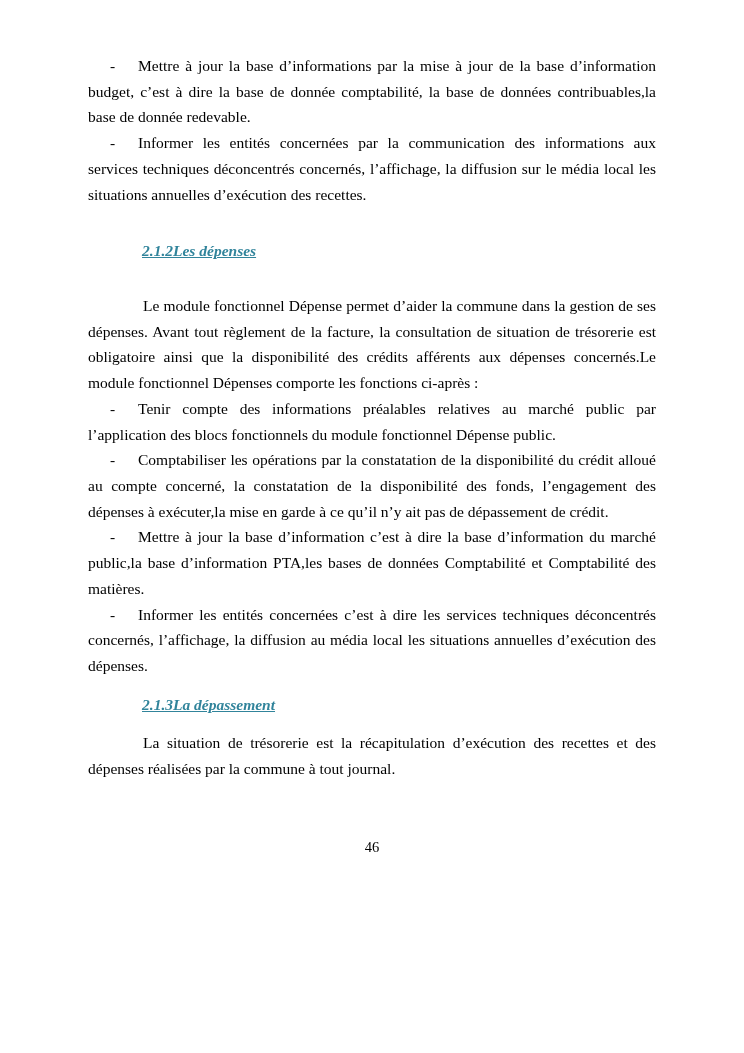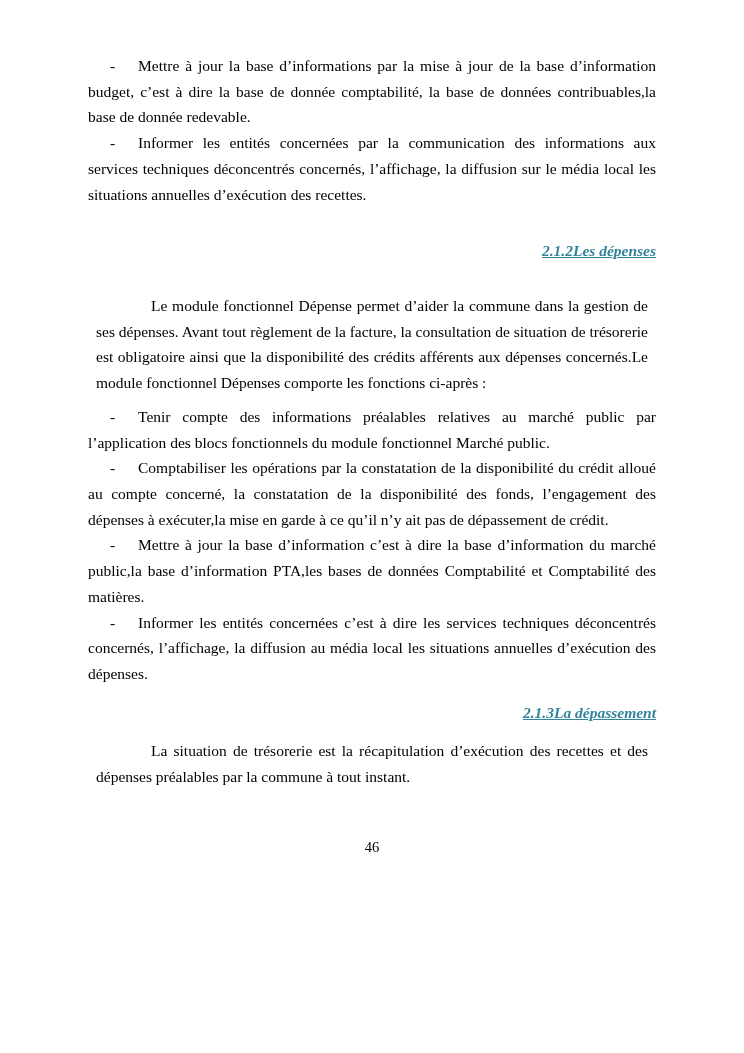--- a/index.html
+++ b/index.html
@@ -20,39 +20,39 @@
     box-sizing: border-box;
     padding: 53px 88px 0 88px;
     background: #ffffff;
     overflow: hidden;
   }
   .body-text {
     font-size: 15.5px;
     line-height: 1.66;
     text-align: justify;
   }
-  p { margin: 8px; }
+  p { margin: 0; }
   .bullet { margin: 0; }
   .bullet .marker {
     display: inline-block;
     margin-left: 22px;
     width: 28px;
   }
   .para {
     text-indent: 55px;
   }
   .heading {
     margin: 33px 0 31px 54px;
     color: #31849B;
     font-weight: bold;
     font-style: italic;
     text-decoration: underline;
     font-size: 15.5px;
     line-height: 1.4;
-    text-align: right;
+    text-align: left;
   }
   .heading.second {
     margin: 15px 0 15px 54px;
   }
   .footer {
     position: absolute;
     left: 0;
     bottom: 42px;
     width: 100%;
     text-align: center;
@@ -65,29 +65,29 @@
 <div class="page">
 
   <p class="body-text bullet"><span class="marker">-</span><span>Mettre à jour la base d’informations par la mise à jour de la base d’information budget, c’est à dire la base de donnée comptabilité, la base de données contribuables,la base de donnée redevable.</span></p>
 
   <p class="body-text bullet"><span class="marker">-</span><span>Informer les entités concernées par la communication des informations aux services techniques déconcentrés concernés, l’affichage, la diffusion sur le média local les situations annuelles d’exécution des recettes.</span></p>
 
   <h3 class="heading">2.1.2Les dépenses</h3>
 
   <p class="body-text para">Le module fonctionnel Dépense  permet d’aider la commune dans la gestion de ses dépenses. Avant tout règlement de la facture, la consultation de situation de trésorerie est obligatoire ainsi que la disponibilité des crédits afférents aux dépenses concernés.Le module fonctionnel Dépenses comporte les fonctions  ci-après :</p>
 
-  <p class="body-text bullet"><span class="marker">-</span><span>Tenir compte des informations préalables relatives au marché public par l’application des blocs fonctionnels du module fonctionnel Marché public.</span></p>
+  <p class="body-text bullet"><span class="marker">-</span><span>Tenir compte des informations préalables relatives au marché public par l’application des blocs fonctionnels du module fonctionnel Dépense public.</span></p>
 
   <p class="body-text bullet"><span class="marker">-</span><span>Comptabiliser les opérations par la constatation de la disponibilité du crédit alloué au compte concerné, la constatation de la disponibilité des fonds, l’engagement des dépenses à exécuter,la mise en garde à ce qu’il n’y ait pas de dépassement de crédit.</span></p>
 
 
 
   <p class="body-text bullet"><span class="marker">-</span><span>Mettre à jour la base d’information c’est à dire la base d’information du marché public,la base d’information PTA,les bases de données Comptabilité et Comptabilité des matières.</span></p>
 
   <p class="body-text bullet"><span class="marker">-</span><span>Informer les entités concernées c’est à dire les services techniques déconcentrés concernés, l’affichage, la diffusion au média local les situations annuelles d’exécution des dépenses.</span></p>
 
   <h3 class="heading second">2.1.3La dépassement</h3>
 
-  <p class="body-text para">La situation de trésorerie est la récapitulation d’exécution des recettes et des dépenses préalables par la commune à tout instant.</p>
+  <p class="body-text para">La situation de trésorerie est la récapitulation d’exécution des recettes et des dépenses réalisées par la commune à tout journal.</p>
 
   <div class="footer">46</div>
 
 </div>
 
 </body></html>

